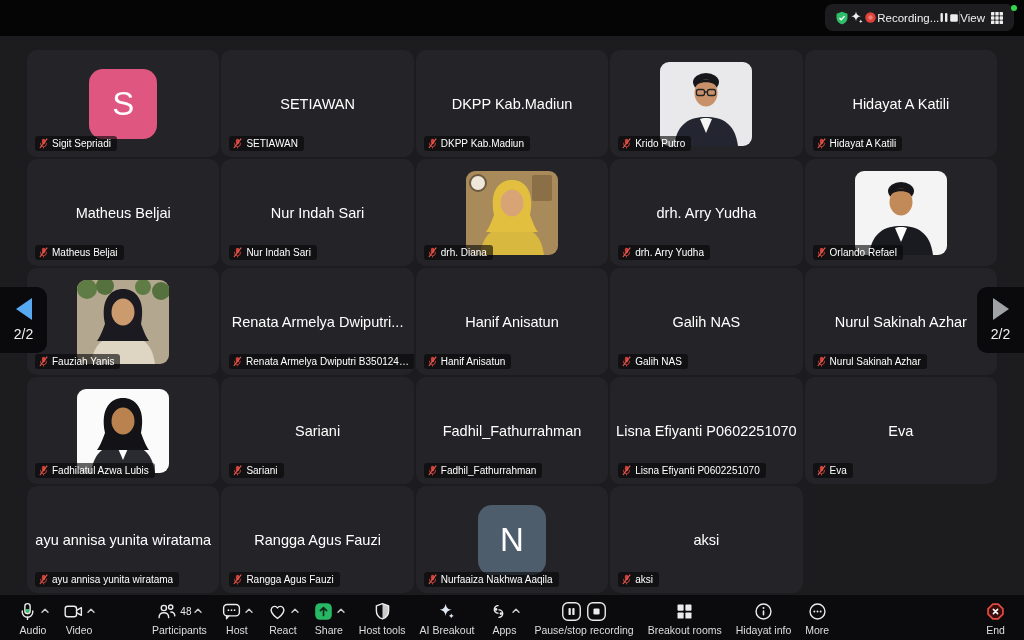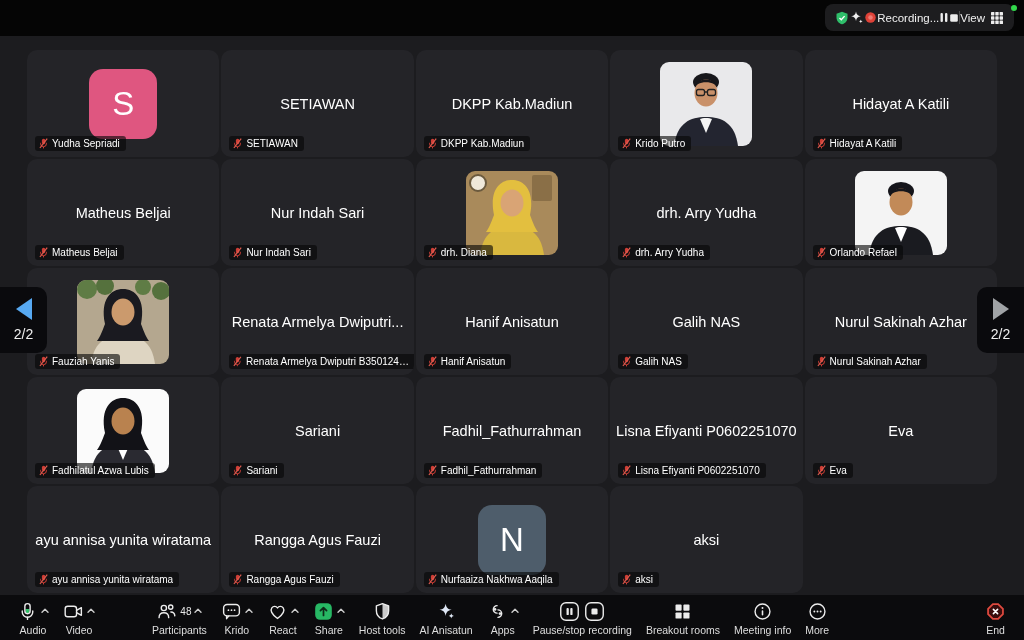--- a/index.html
+++ b/index.html
@@ -114,21 +114,21 @@
     <div class="grid" id="grid">
         <div class="tile">
           <div class="tile-avatar" style="background: rgb(223, 86, 128);">S</div>
           <div class="chip">
             <svg width="9" height="11" viewBox="0 0 9 11">
               <rect x="2.9" y="0.7" width="3.4" height="5.6" rx="1.7" fill="#cf3e36"></rect>
               <path d="M1.6 4.8 v1 a2.9 2.9 0 0 0 5.8 0 v-1" stroke="#cf3e36" stroke-width="1" fill="none"></path>
               <path d="M4.5 8.8 v1.6" stroke="#cf3e36" stroke-width="1"></path>
               <path d="M0.9 10 L8.2 0.7" stroke="#e05c50" stroke-width="1.2"></path>
             </svg>
-            <span>Yudha Sepriadi</span>
+            <span>Sigit Sepriadi</span>
           </div>
         </div>
         <div class="tile">
           <div class="tile-name">SETIAWAN</div>
           <div class="chip">
             <svg width="9" height="11" viewBox="0 0 9 11">
               <rect x="2.9" y="0.7" width="3.4" height="5.6" rx="1.7" fill="#cf3e36"></rect>
               <path d="M1.6 4.8 v1 a2.9 2.9 0 0 0 5.8 0 v-1" stroke="#cf3e36" stroke-width="1" fill="none"></path>
               <path d="M4.5 8.8 v1.6" stroke="#cf3e36" stroke-width="1"></path>
               <path d="M0.9 10 L8.2 0.7" stroke="#e05c50" stroke-width="1.2"></path>
@@ -525,21 +525,21 @@
               <circle cx="12" cy="10.5" r="1" fill="#ececec"></circle>
               <circle cx="15.5" cy="10.5" r="1" fill="#ececec"></circle>
             </svg>
           </span>
           <span style="display: flex;">
             <svg width="8" height="6" viewBox="0 0 8 6">
               <path d="M1 4.3 L4 1.3 L7 4.3" stroke="#cfcfcf" stroke-width="1.4" fill="none" stroke-linecap="round" stroke-linejoin="round"></path>
             </svg>
           </span>
         </div>
-        <div class="tb-label">Krido</div>
+        <div class="tb-label">Host</div>
       </div>
       <div class="tb-item" data-id="react">
         <div class="tb-ic">
           <span style="display: flex; gap: 4px;">
             <svg class="tbsvg" viewBox="0 0 24 24">
               <path d="M12 20 C5 15 3.5 10.5 5.5 7.8 C7.3 5.4 10.5 5.6 12 8 C13.5 5.6 16.7 5.4 18.5 7.8 C20.5 10.5 19 15 12 20 Z" stroke="#ececec" stroke-width="1.6" fill="none" stroke-linecap="round" stroke-linejoin="round"></path>
             </svg>
           </span>
           <span style="display: flex;">
             <svg width="8" height="6" viewBox="0 0 8 6">
@@ -578,21 +578,21 @@
       </div>
       <div class="tb-item" data-id="ai-companion">
         <div class="tb-ic">
           <span style="display: flex; gap: 4px;">
             <svg class="tbsvg" viewBox="0 0 24 24">
               <path d="M11 3 C11.8 7.5 13.5 9.2 18 10 C13.5 10.8 11.8 12.5 11 17 C10.2 12.5 8.5 10.8 4 10 C8.5 9.2 10.2 7.5 11 3 Z" fill="#dfe7f5"></path>
               <path d="M17.5 14 C17.8 15.8 18.7 16.7 20.5 17 C18.7 17.3 17.8 18.2 17.5 20 C17.2 18.2 16.3 17.3 14.5 17 C16.3 16.7 17.2 15.8 17.5 14 Z" fill="#dfe7f5"></path>
             </svg>
           </span>
         </div>
-        <div class="tb-label">AI Anisatun</div>
+        <div class="tb-label">AI Breakout</div>
       </div>
       <div class="tb-item" data-id="apps">
         <div class="tb-ic">
           <span style="display: flex; gap: 4px;">
             <svg class="tbsvg" viewBox="0 0 24 24">
               <path d="M11.5 5.3 A4.3 4.3 0 1 0 11.5 13.9" stroke="#ececec" stroke-width="1.6" fill="none" stroke-linecap="round" stroke-linejoin="round"></path>
               <circle cx="9.2" cy="9.6" r="1.5" fill="#ececec"></circle>
               <path d="M12.5 18.7 A4.3 4.3 0 1 0 12.5 10.1" stroke="#ececec" stroke-width="1.6" fill="none" stroke-linecap="round" stroke-linejoin="round"></path>
               <circle cx="14.8" cy="14.4" r="1.5" fill="#ececec"></circle>
             </svg>
@@ -639,21 +639,21 @@
       <div class="tb-item" data-id="meeting-info">
         <div class="tb-ic">
           <span style="display: flex; gap: 4px;">
             <svg class="tbsvg" viewBox="0 0 24 24">
               <circle cx="12" cy="12" r="8.5" stroke="#ececec" stroke-width="1.6" fill="none" stroke-linecap="round" stroke-linejoin="round"></circle>
               <rect x="11.1" y="10.6" width="1.8" height="6" rx="0.9" fill="#ececec"></rect>
               <circle cx="12" cy="7.9" r="1.1" fill="#ececec"></circle>
             </svg>
           </span>
         </div>
-        <div class="tb-label">Meeting info</div>
+        <div class="tb-label">Hidayat info</div>
       </div>
       <div class="tb-item" data-id="more">
         <div class="tb-ic">
           <span style="display: flex; gap: 4px;">
             <svg class="tbsvg" viewBox="0 0 24 24">
               <circle cx="12" cy="12" r="8.5" stroke="#ececec" stroke-width="1.6" fill="none" stroke-linecap="round" stroke-linejoin="round"></circle>
               <circle cx="8.4" cy="12" r="1.1" fill="#ececec"></circle>
               <circle cx="12" cy="12" r="1.1" fill="#ececec"></circle>
               <circle cx="15.6" cy="12" r="1.1" fill="#ececec"></circle>
             </svg>

